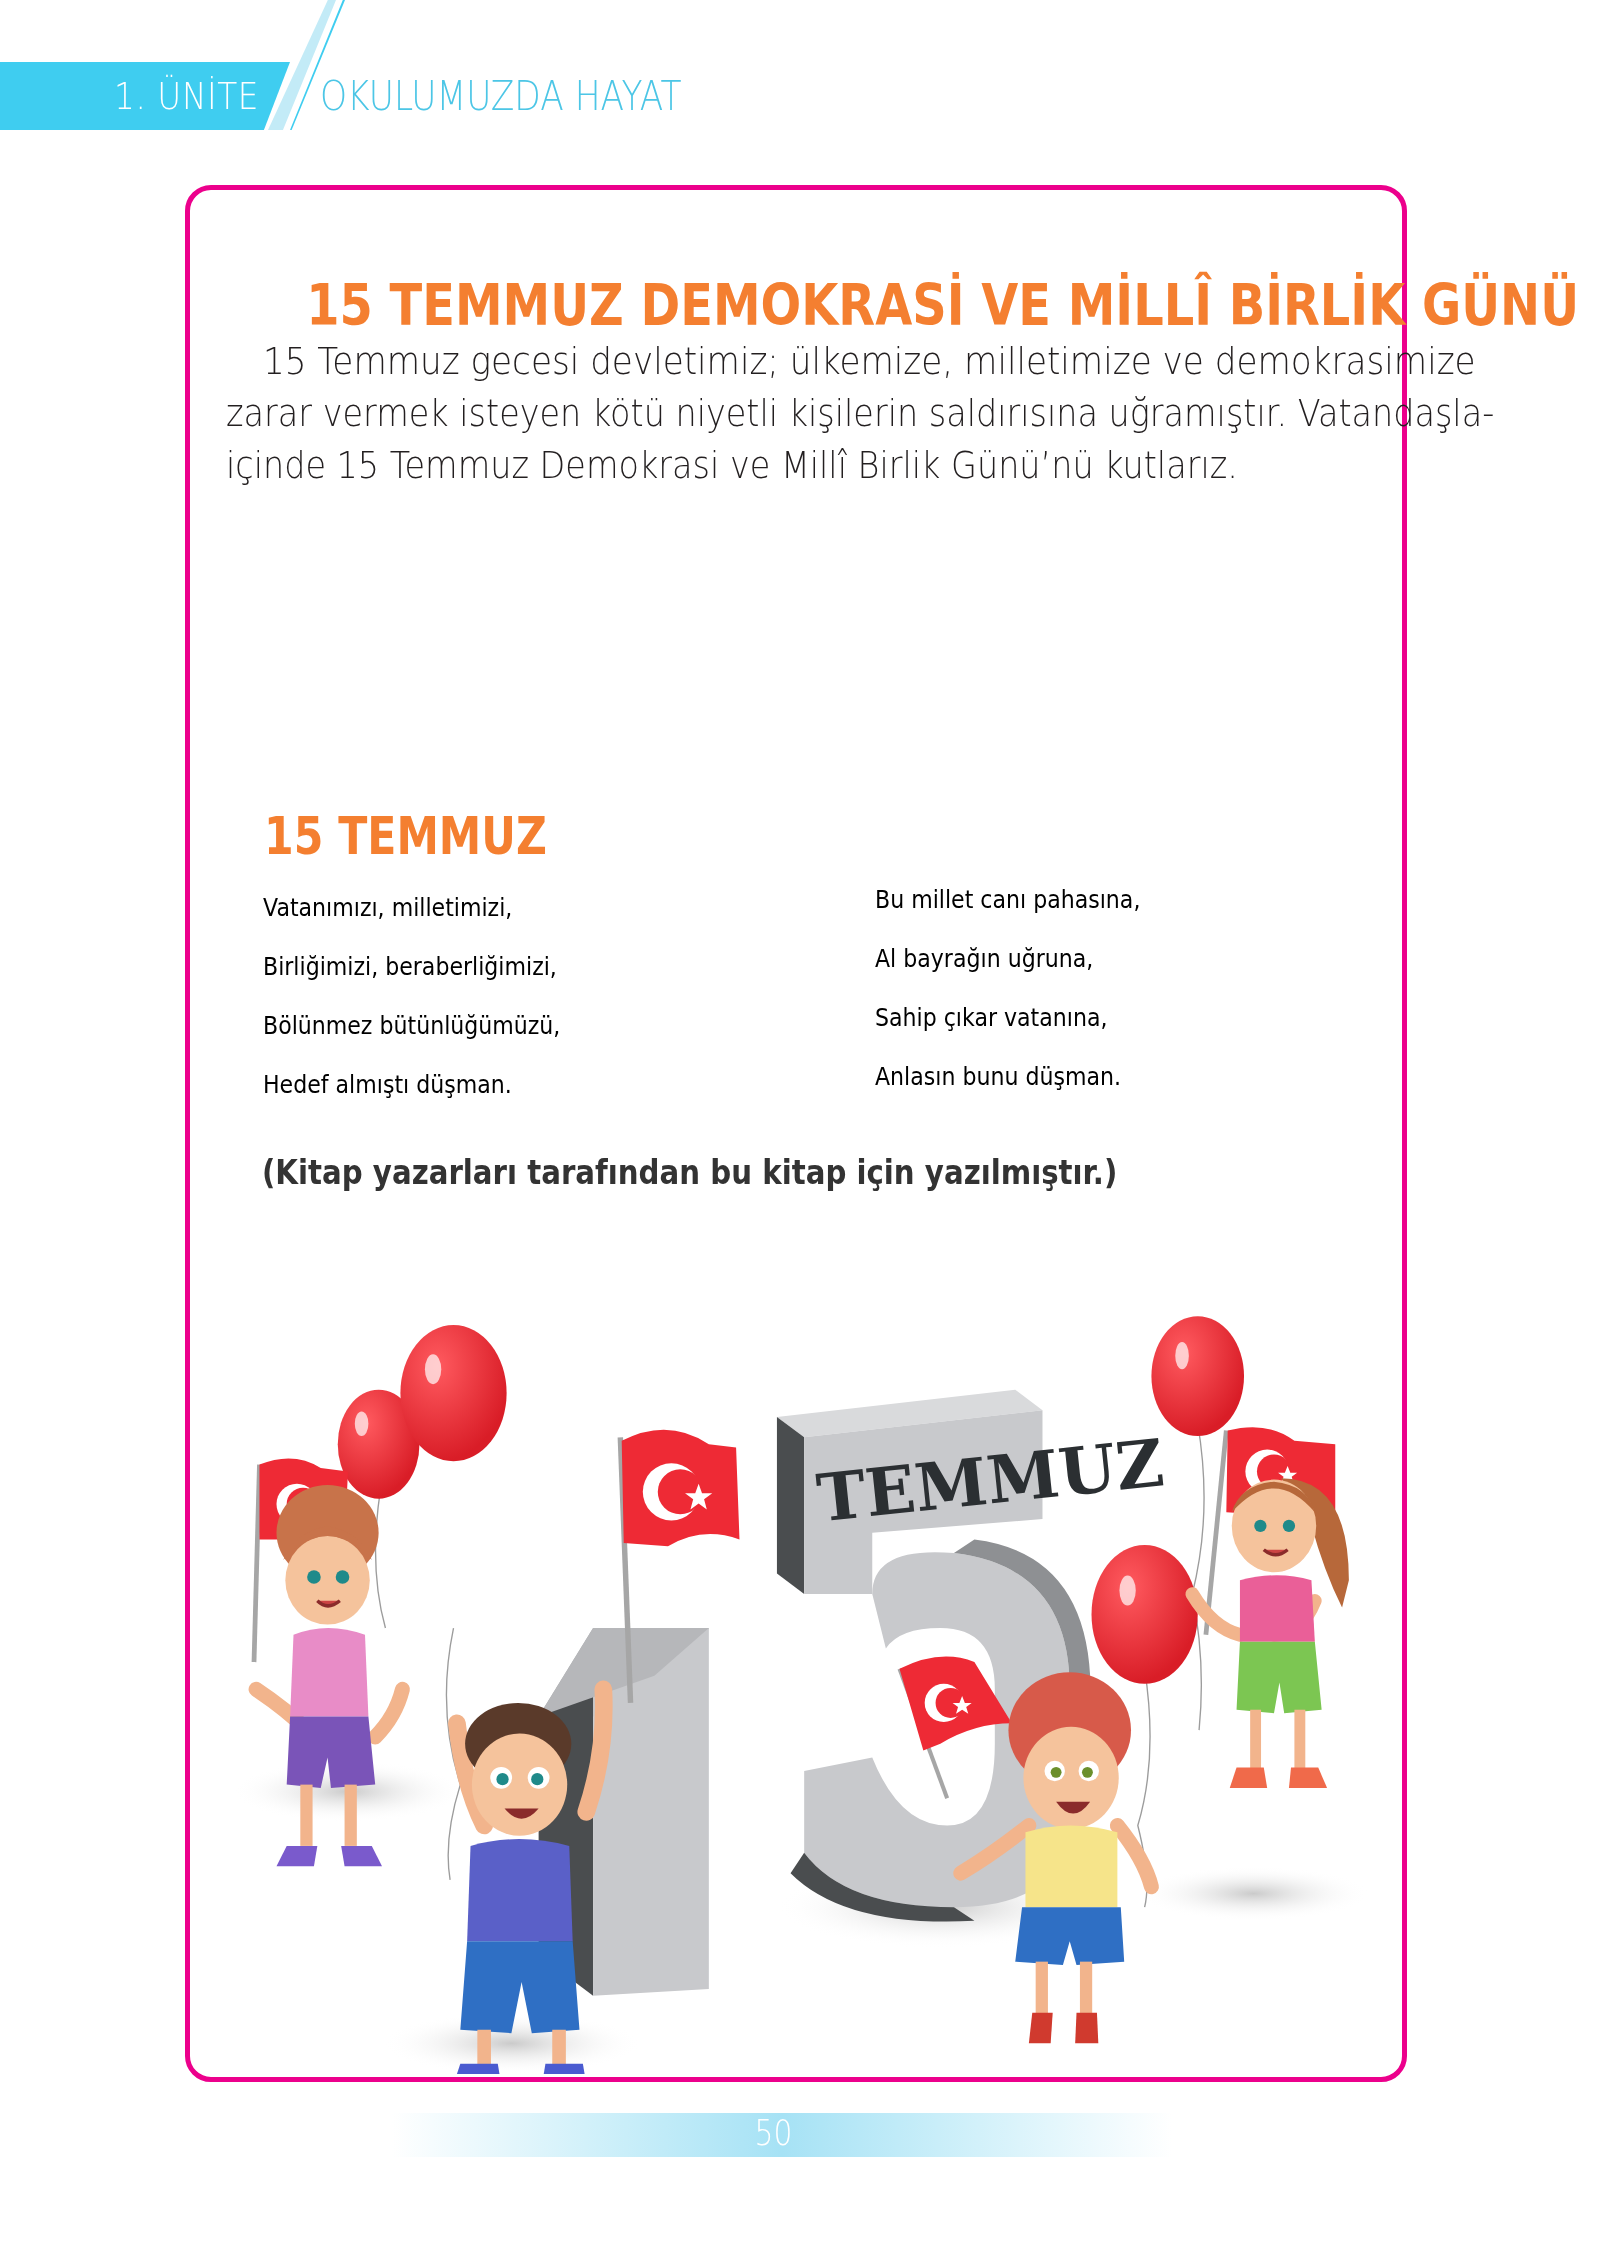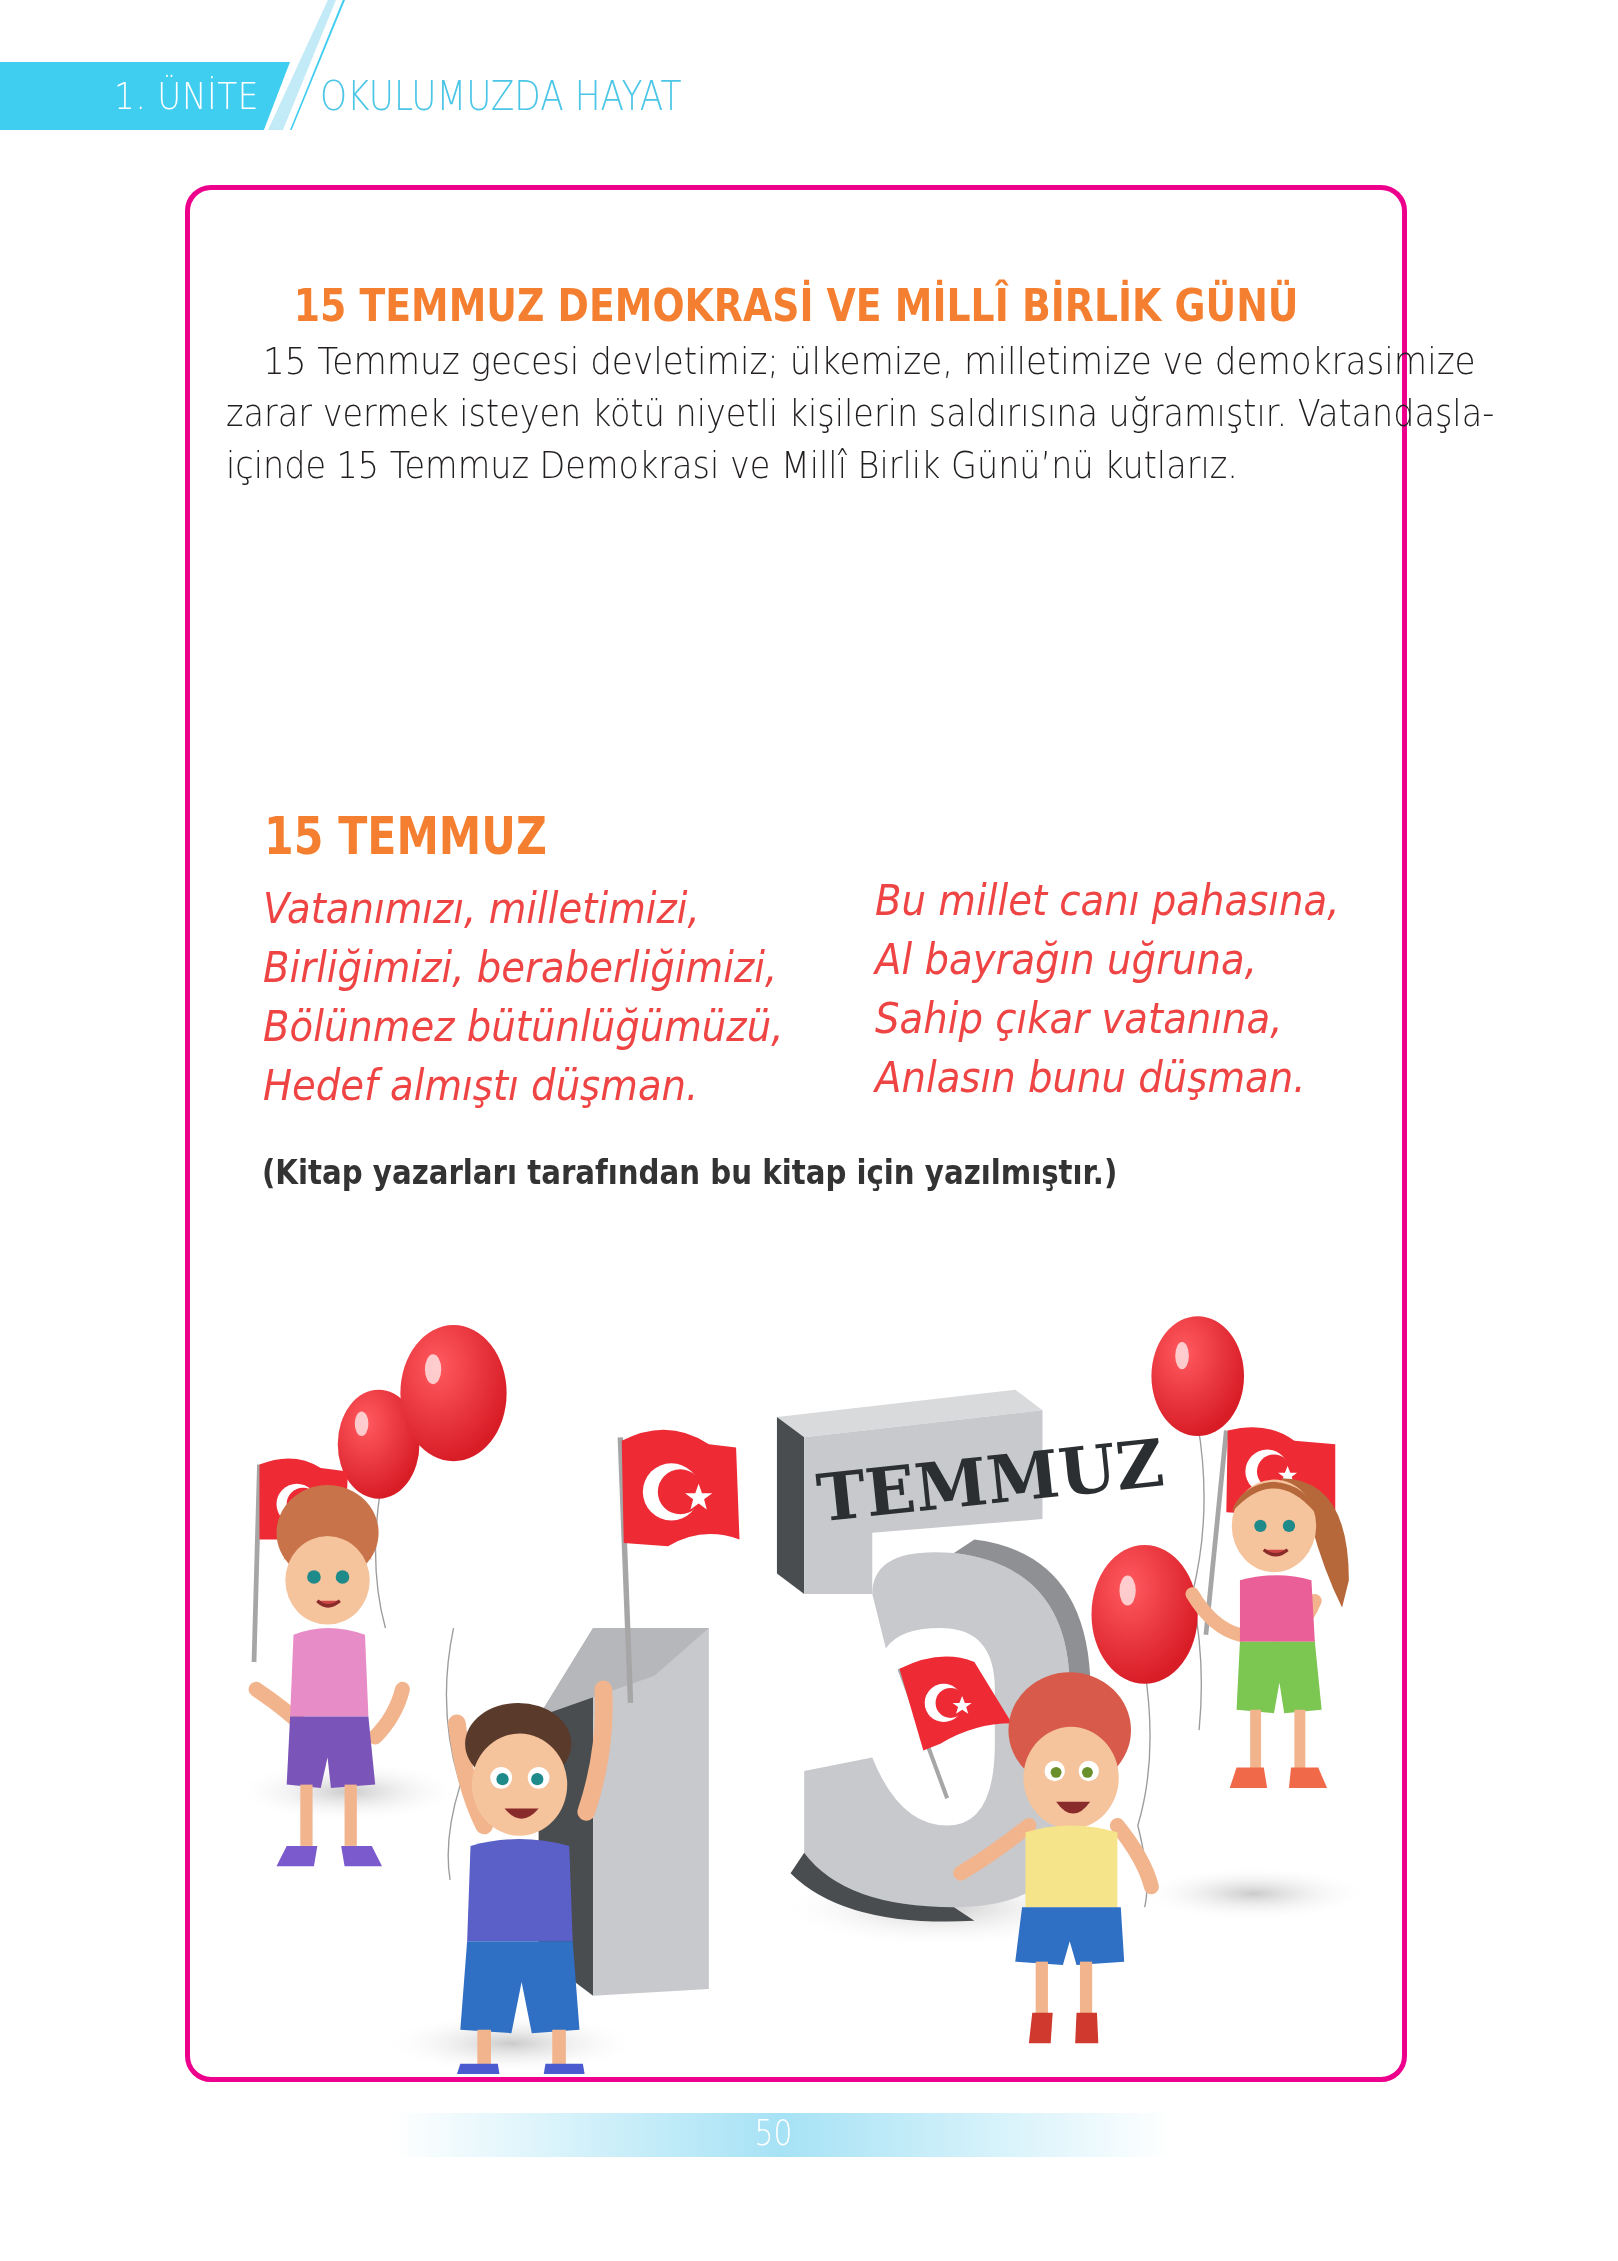--- a/index.html
+++ b/index.html
@@ -37,39 +37,39 @@
 
   
   .frame {
     position: absolute; left: 185px; top: 185px; width: 1222px; height: 1897px;
     border: 5.5px solid #ec008c; border-radius: 26px; background: #ffffff;
   }
 
   .main-title {
     position: absolute; left: 185px; width: 1222px; top: 278px; text-align: center;
     color: #f47f30; font-family: "DejaVu Sans", sans-serif;
-    font-size: 45px; line-height: 55px; white-space: nowrap;
+    font-size: 57px; line-height: 55px; white-space: nowrap;
   }
   .main-title span { display: inline-block; transform: scaleX(0.84); transform-origin: center; }
 
   .paragraph {
     position: absolute; left: 226px; top: 335px; width: 1145px;
     font-family: "DejaVu Sans", sans-serif; font-size: 38px; line-height: 52px;
     color: #231f20; font-weight: 300;
   }
   .paragraph .pline { display: block; white-space: nowrap; height: 52px; }
   .paragraph .pline span { display: inline-block; transform-origin: left center; }
 
   .poem-title {
     position: absolute; left: 264px; top: 809px; height: 55px;
     color: #f47f30; font-family: "DejaVu Sans", sans-serif;
     font-size: 52px; line-height: 55px; white-space: nowrap;
     transform: scaleX(0.82); transform-origin: left center;
   }
-  .poem-col { position: absolute; font-size: 42px; line-height: 59px; color: #ef4444; white-space: nowrap; font-style: italic; }
+  .poem-col { position: absolute; font-size: 24px; line-height: 59px; color: #000000; white-space: nowrap; }
   .poem-col.left { left: 263px; top: 879px; }
   .poem-col.right { left: 875px; top: 871px; }
   .poem-col div { height: 59px; transform: scaleX(0.92); transform-origin: left center; }
 
   .citation {
     position: absolute; left: 262px; top: 1146px; font-size: 34px; line-height: 52px;
     color: #333; font-weight: bold; white-space: nowrap;
     transform: scaleX(0.86); transform-origin: left center;
   }
 

